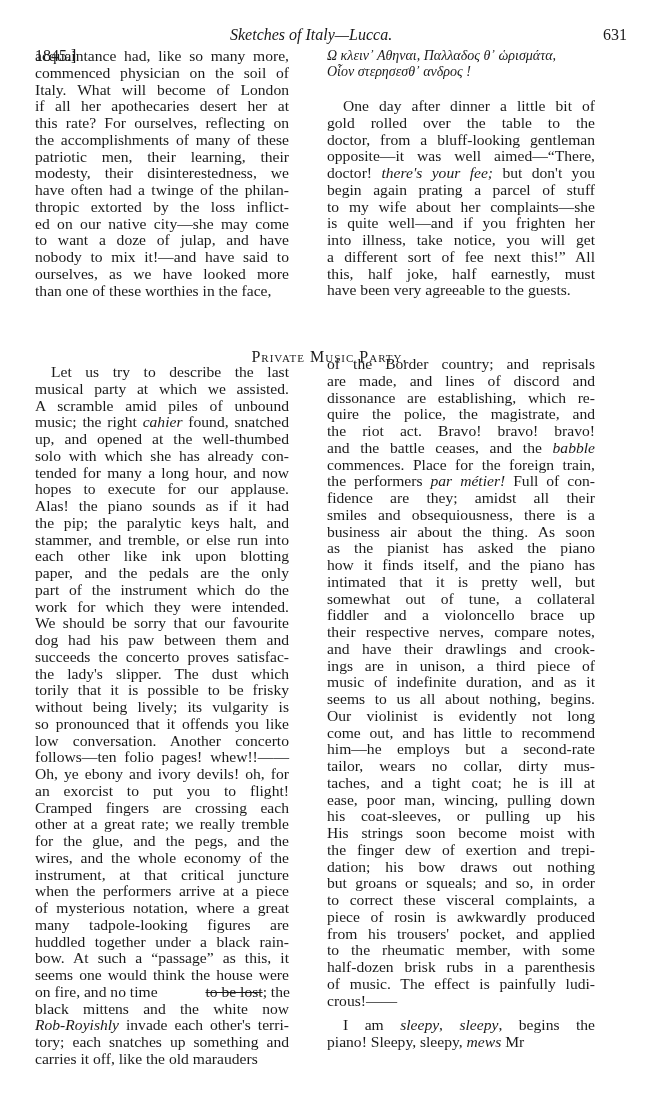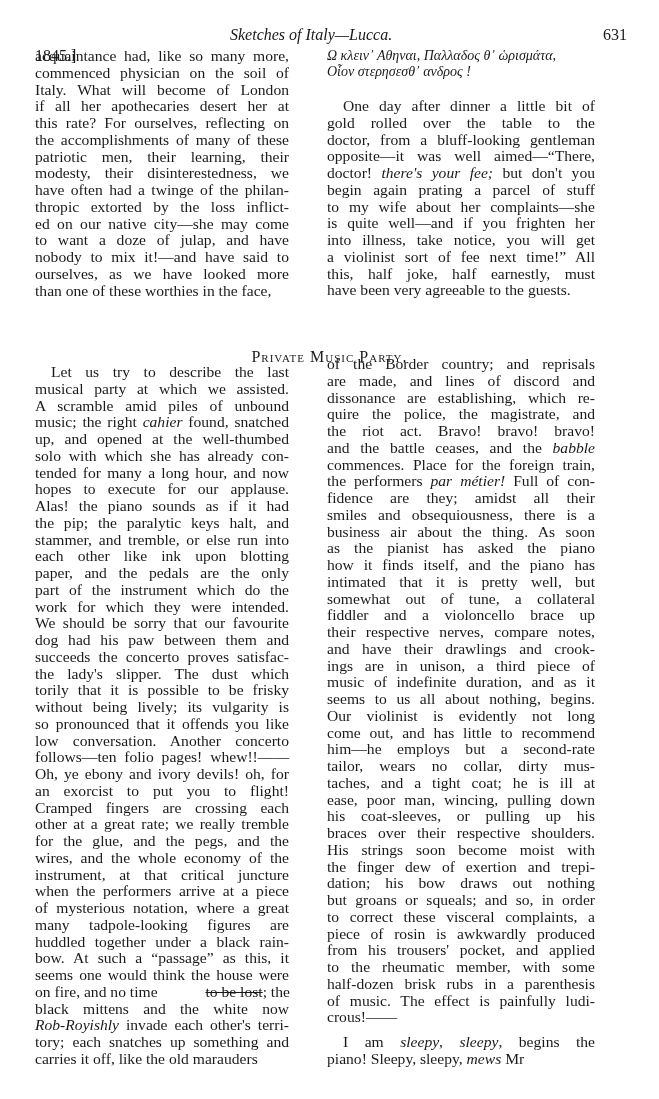--- a/index.html
+++ b/index.html
@@ -75,21 +75,21 @@
   <div>
       <span class="ln indent">One day after dinner a little bit of</span>
       <span class="ln">gold rolled over the table to the</span>
       <span class="ln">doctor, from a bluff-looking gentleman</span>
       <span class="ln">opposite—it was well aimed—“There,</span>
       <span class="ln">doctor! <i>there's your fee;</i> but don't you</span>
       <span class="ln">begin again prating a parcel of stuff</span>
       <span class="ln">to my wife about her complaints—she</span>
       <span class="ln">is quite well—and if you frighten her</span>
       <span class="ln">into illness, take notice, you will get</span>
-      <span class="ln">a violinist sort of fee next time!” All</span>
+      <span class="ln">a different sort of fee next this!” All</span>
       <span class="ln">this, half joke, half earnestly, must</span>
       <span class="ln last">have been very agreeable to the guests.</span>
     </div>
 </div>
 
 <div class="section-heading">Private Music Party.</div>
 
 <div class="col bot-left">
     <span class="ln indent">Let us try to describe the last</span>
     <span class="ln">musical party at which we assisted.</span>
@@ -157,21 +157,20 @@
     <span class="ln">ings are in unison, a third piece of</span>
     <span class="ln">music of indefinite duration, and as it</span>
     <span class="ln">seems to us all about nothing, begins.</span>
     <span class="ln">Our violinist is evidently not long</span>
     <span class="ln">come out, and has little to recommend</span>
     <span class="ln">him—he employs but a second-rate</span>
     <span class="ln">tailor, wears no collar, dirty mus-</span>
     <span class="ln">taches, and a tight coat; he is ill at</span>
     <span class="ln">ease, poor man, wincing, pulling down</span>
     <span class="ln">his coat-sleeves, or pulling up his</span>
-    <span class="ln">braces over their respective shoulders.</span>
     <span class="ln">His strings soon become moist with</span>
     <span class="ln">the finger dew of exertion and trepi-</span>
     <span class="ln">dation; his bow draws out nothing</span>
     <span class="ln">but groans or squeals; and so, in order</span>
     <span class="ln">to correct these visceral complaints, a</span>
     <span class="ln">piece of rosin is awkwardly produced</span>
     <span class="ln">from his trousers' pocket, and applied</span>
     <span class="ln">to the rheumatic member, with some</span>
     <span class="ln">half-dozen brisk rubs in a parenthesis</span>
     <span class="ln">of music. The effect is painfully ludi-</span>

